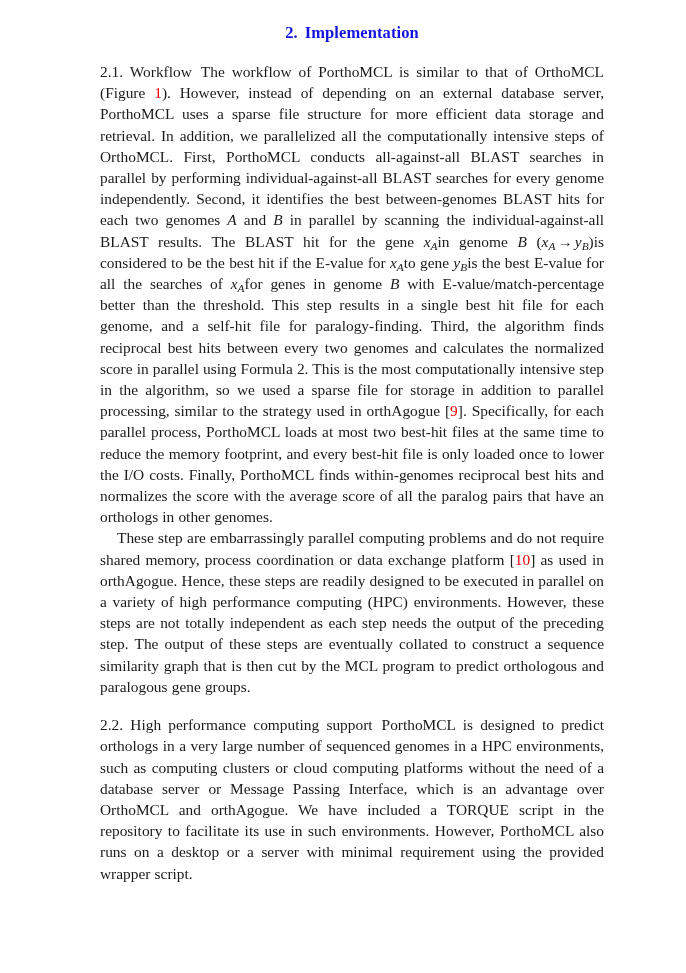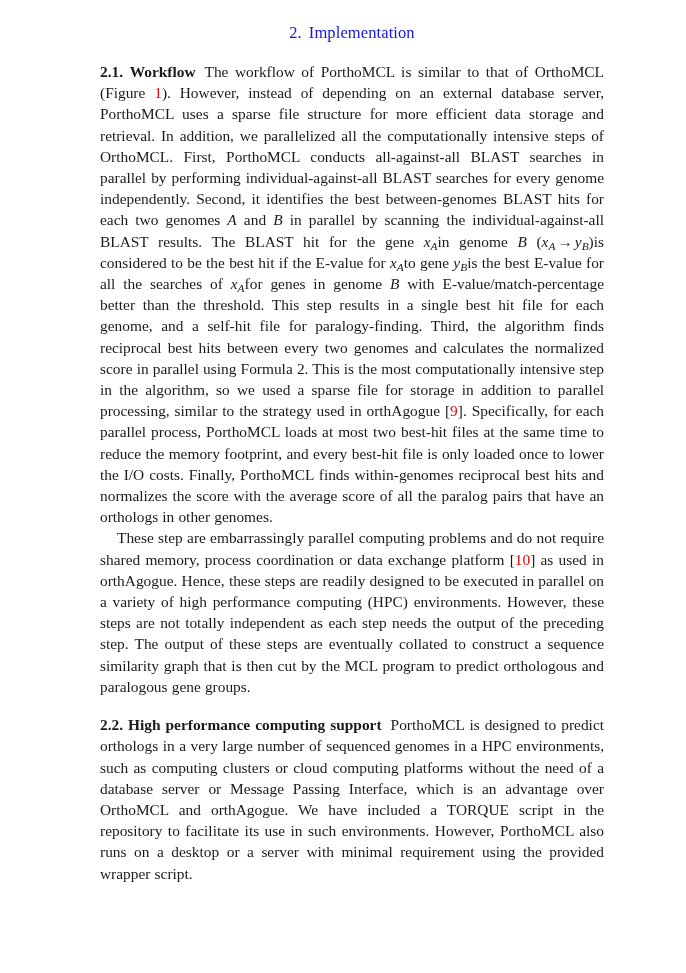--- a/index.html
+++ b/index.html
@@ -41,21 +41,21 @@
   }
   .runhead-page {
     color: #4e8c60;
   }
 
   
   .section-title {
     margin-top: 23px;
     text-align: center;
     font-size: 16.5px;
-    font-weight: normal;
+    font-weight: bold;
     color: #1414e0;
     letter-spacing: 0.1px;
   }
   .section-title .snum {
     margin-right: 7px;
   }
 
   
   p.body {
     margin: 0;
@@ -69,21 +69,21 @@
   p.first-para {
     margin-top: 18px;
   }
   p.indent {
     text-indent: 17px;
   }
   p.sub-head-para {
     margin-top: 17px;
   }
   .subhead {
-    font-weight: bold;
+    font-weight: normal;
   }
   .subhead-gap {
     display: inline-block;
     width: 9px;
   }
   .mvar {
     font-family: "Liberation Serif", "DejaVu Serif", serif;
     font-style: italic;
   }
   .mvar sub {

